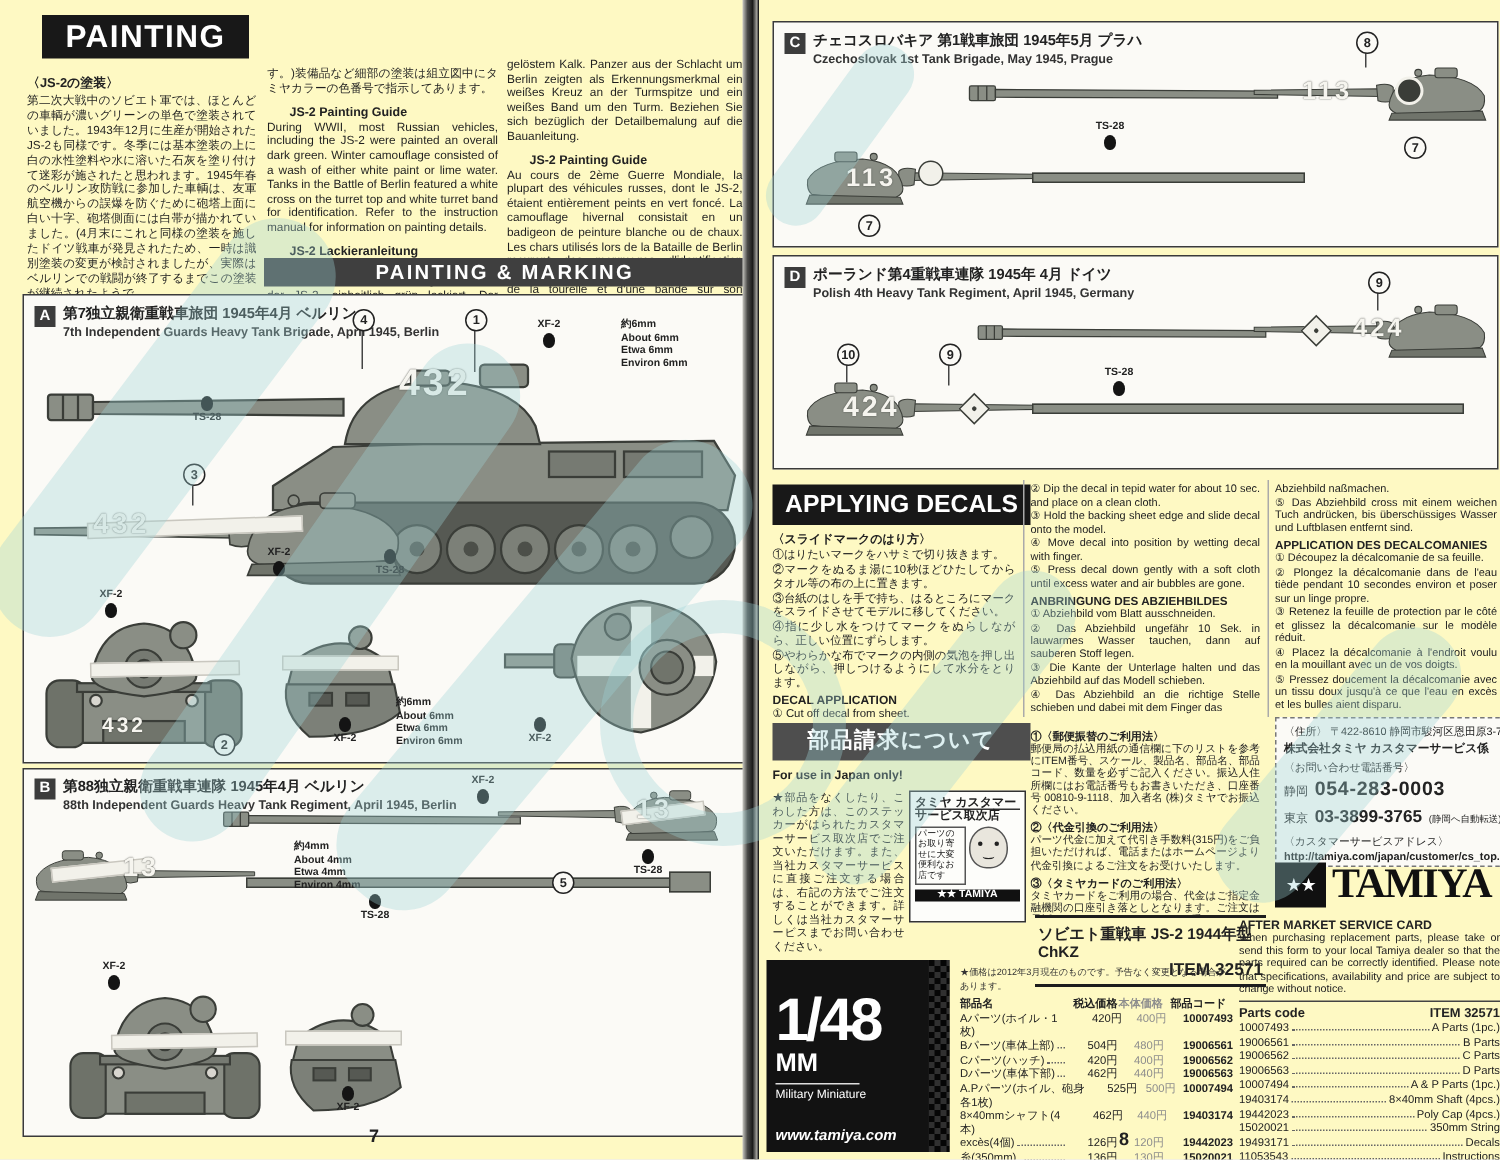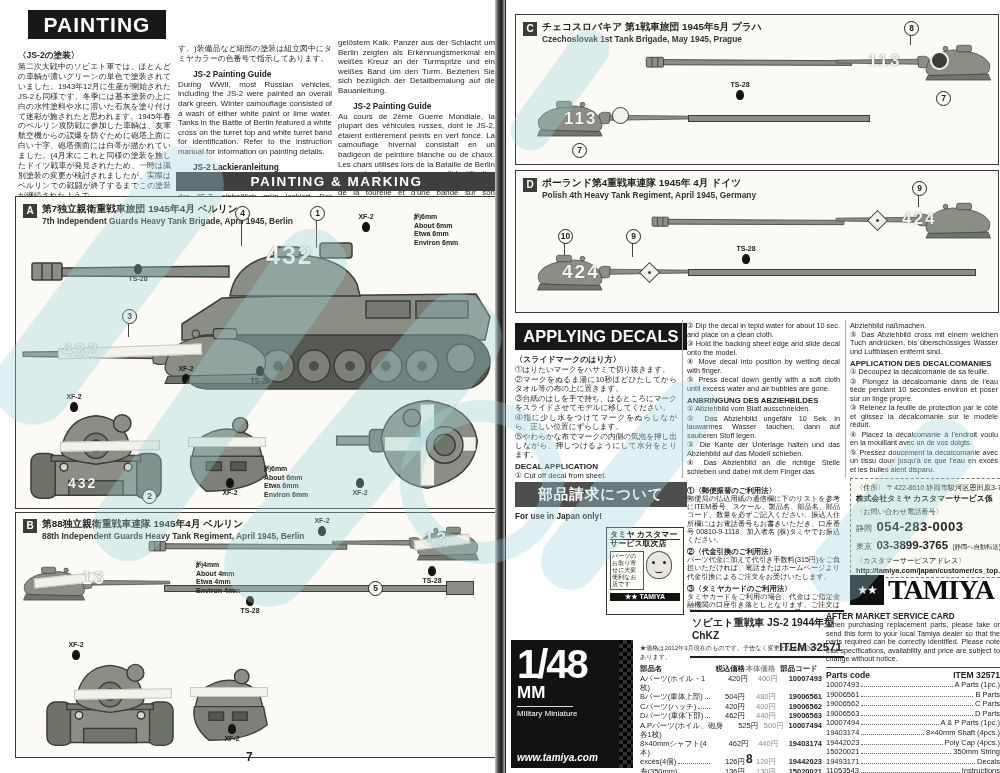--- a/index.html
+++ b/index.html
@@ -1,17 +1,17 @@
 <!DOCTYPE html>
 <html><head>
 <meta charset="utf-8">
 <style>
   html,body{margin:0;padding:0;}
   body{width:1000px;height:773px;position:relative;background:#efeeea;font-family:"Liberation Sans",sans-serif;color:#222;overflow:hidden;}
-  .page{position:absolute;top:0;height:773px;background:#ffffff;}
+  .page{position:absolute;top:0;height:773px;background:#fef9c3;}
   .abs{position:absolute;}
   .blackhdr{background:#181818;color:#fff;font-weight:bold;text-align:center;letter-spacing:1px;}
   .graybar{background:#3f3f3f;color:#fff;font-weight:bold;text-align:center;letter-spacing:1.5px;}
   .jp-s{font-size:7.8px;line-height:9.9px;text-align:justify;color:#1f1f1f;}
   .la-s{font-size:7.9px;line-height:9.6px;text-align:justify;color:#1f1f1f;}
   .bh{font-size:8.3px;font-weight:bold;margin:5px 0 1px 15px;}
   .secbox{position:absolute;border:1.3px solid #3a3a3a;background:#fbfaf6;}
   .letterbox{position:absolute;width:14px;height:14px;background:#3c3c3c;color:#fff;font-weight:bold;font-size:10px;line-height:14px;text-align:center;}
   .sjp{position:absolute;font-size:9.8px;font-weight:bold;white-space:nowrap;}
   .sen{position:absolute;font-size:8.4px;font-weight:bold;color:#333;white-space:nowrap;}
@@ -410,20 +410,21 @@
         <div class="dstep">① Découpez la décalcomanie de sa feuille.</div>
         <div class="dstep">② Plongez la décalcomanie dans de l'eau tiède pendant 10 secondes environ et poser sur un linge propre.</div>
         <div class="dstep">③ Retenez la feuille de protection par le côté et glissez la décalcomanie sur le modèle réduit.</div>
         <div class="dstep">④ Placez la décalcomanie à l'endroit voulu en la mouillant avec un de vos doigts.</div>
         <div class="dstep">⑤ Pressez doucement la décalcomanie avec un tissu doux jusqu'à ce que l'eau en excès et les bulles aient disparu.</div>
       </div>
   </div>
 
   <div class="abs" style="left:9px;top:482px;width:172px;height:25px;background:#4e4e4e;color:#fff;font-weight:bold;font-size:14.5px;line-height:25px;text-align:center;letter-spacing:1px;">部品請求について</div>
   <div class="abs" style="left:9px;top:512px;font-size:8.2px;font-weight:bold;text-align:right;">For use in Japan only!</div>
+  <div class="abs" style="left:9px;top:527px;width:88px;font-size:7.4px;line-height:9px;text-align:justify;">★部品をなくしたり、こわした方は、このステッカーがはられたカスタマーサービス取次店でご注文いただけます。また、当社カスタマーサービスに直接ご注文する場合は、右記の方法でご注文することができます。詳しくは当社カスタマーサービスまでお問い合わせください。</div>
 
   <div class="sticker" style="left:100px;top:527px;width:70px;height:80px;">
     <div style="font-weight:bold;font-size:8px;border-bottom:1px solid #333;">タミヤ カスタマー</div>
     <div style="font-weight:bold;font-size:8px;">サービス取次店</div>
     <div style="display:flex;gap:2px;margin-top:2px;">
       <div style="width:30px;font-size:6px;line-height:7px;border:1px solid #555;padding:1px;">パーツのお取り寄せに大変便利なお店です</div>
       <div style="width:24px;height:26px;border-radius:50% 50% 45% 45%;background:#e9e6dd;border:1px solid #555;position:relative;">
         <span style="position:absolute;left:5px;top:9px;width:3px;height:3px;background:#222;border-radius:50%;"></span>
         <span style="position:absolute;right:5px;top:9px;width:3px;height:3px;background:#222;border-radius:50%;"></span>
         <span style="position:absolute;left:8px;bottom:5px;width:8px;height:3px;border-bottom:1.5px solid #222;border-radius:50%;"></span>
@@ -465,21 +466,21 @@
     <div class="tamiya-word">TAMIYA</div>
   </div>
 
   <div class="itemblk" style="left:184px;top:610px;width:150px;">
     <div style="font-size:10.2px;font-weight:bold;">ソビエト重戦車 JS-2 1944年型 ChKZ</div>
     <div style="font-size:11.5px;font-weight:bold;text-align:right;">ITEM 32571</div>
   </div>
 
   <div class="scaleblk" style="left:5px;top:640px;width:122px;height:128px;">
     <div class="checker"></div>
-    <div style="padding:4px 6px;">
+    <div style="padding:20px 6px;">
       <div style="font-size:40px;font-weight:900;letter-spacing:-2px;line-height:40px;">1/48</div>
       <div style="font-size:17px;font-weight:bold;line-height:18px;">MM</div>
       <div style="width:56px;border-top:1px solid #ddd;margin:4px 0 2px 0;"></div>
       <div style="font-size:8px;">Military Miniature</div>
     </div>
     <div style="position:absolute;left:6px;bottom:5px;font-size:10px;font-weight:bold;font-style:italic;">www.tamiya.com</div>
   </div>
 
   <div class="abs" style="left:134px;top:644px;width:182px;">
     <div style="font-size:6.1px;color:#333;margin-bottom:2px;">★価格は2012年3月現在のものです。予告なく変更となる場合があります。</div>

